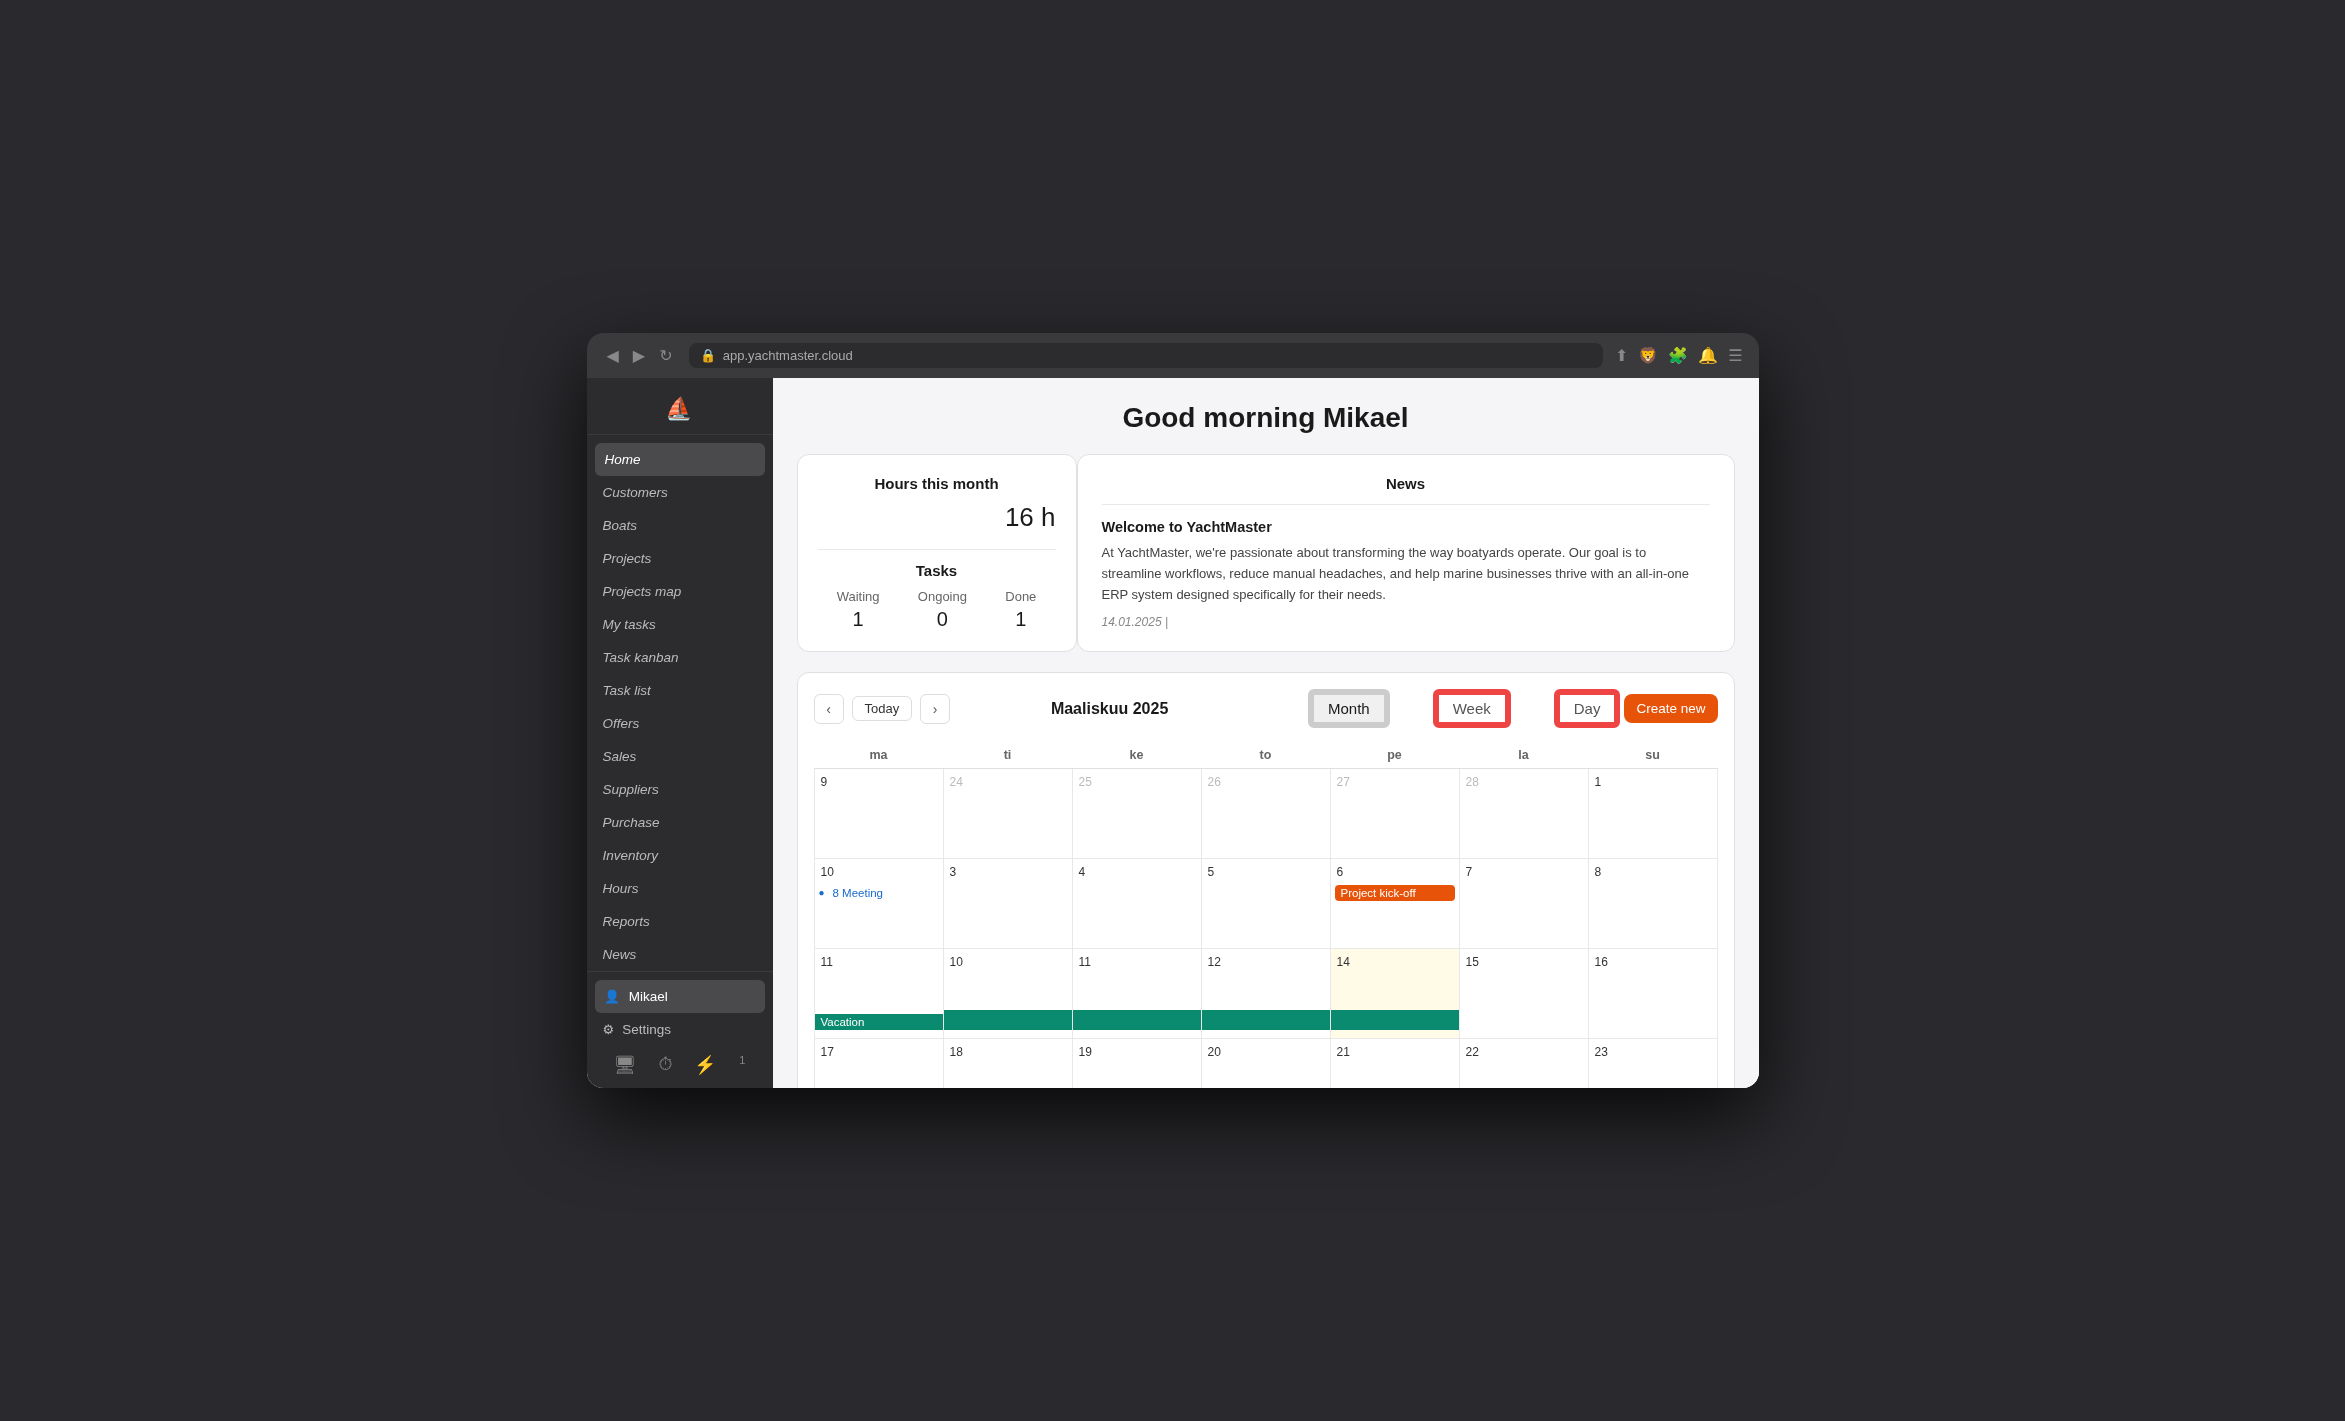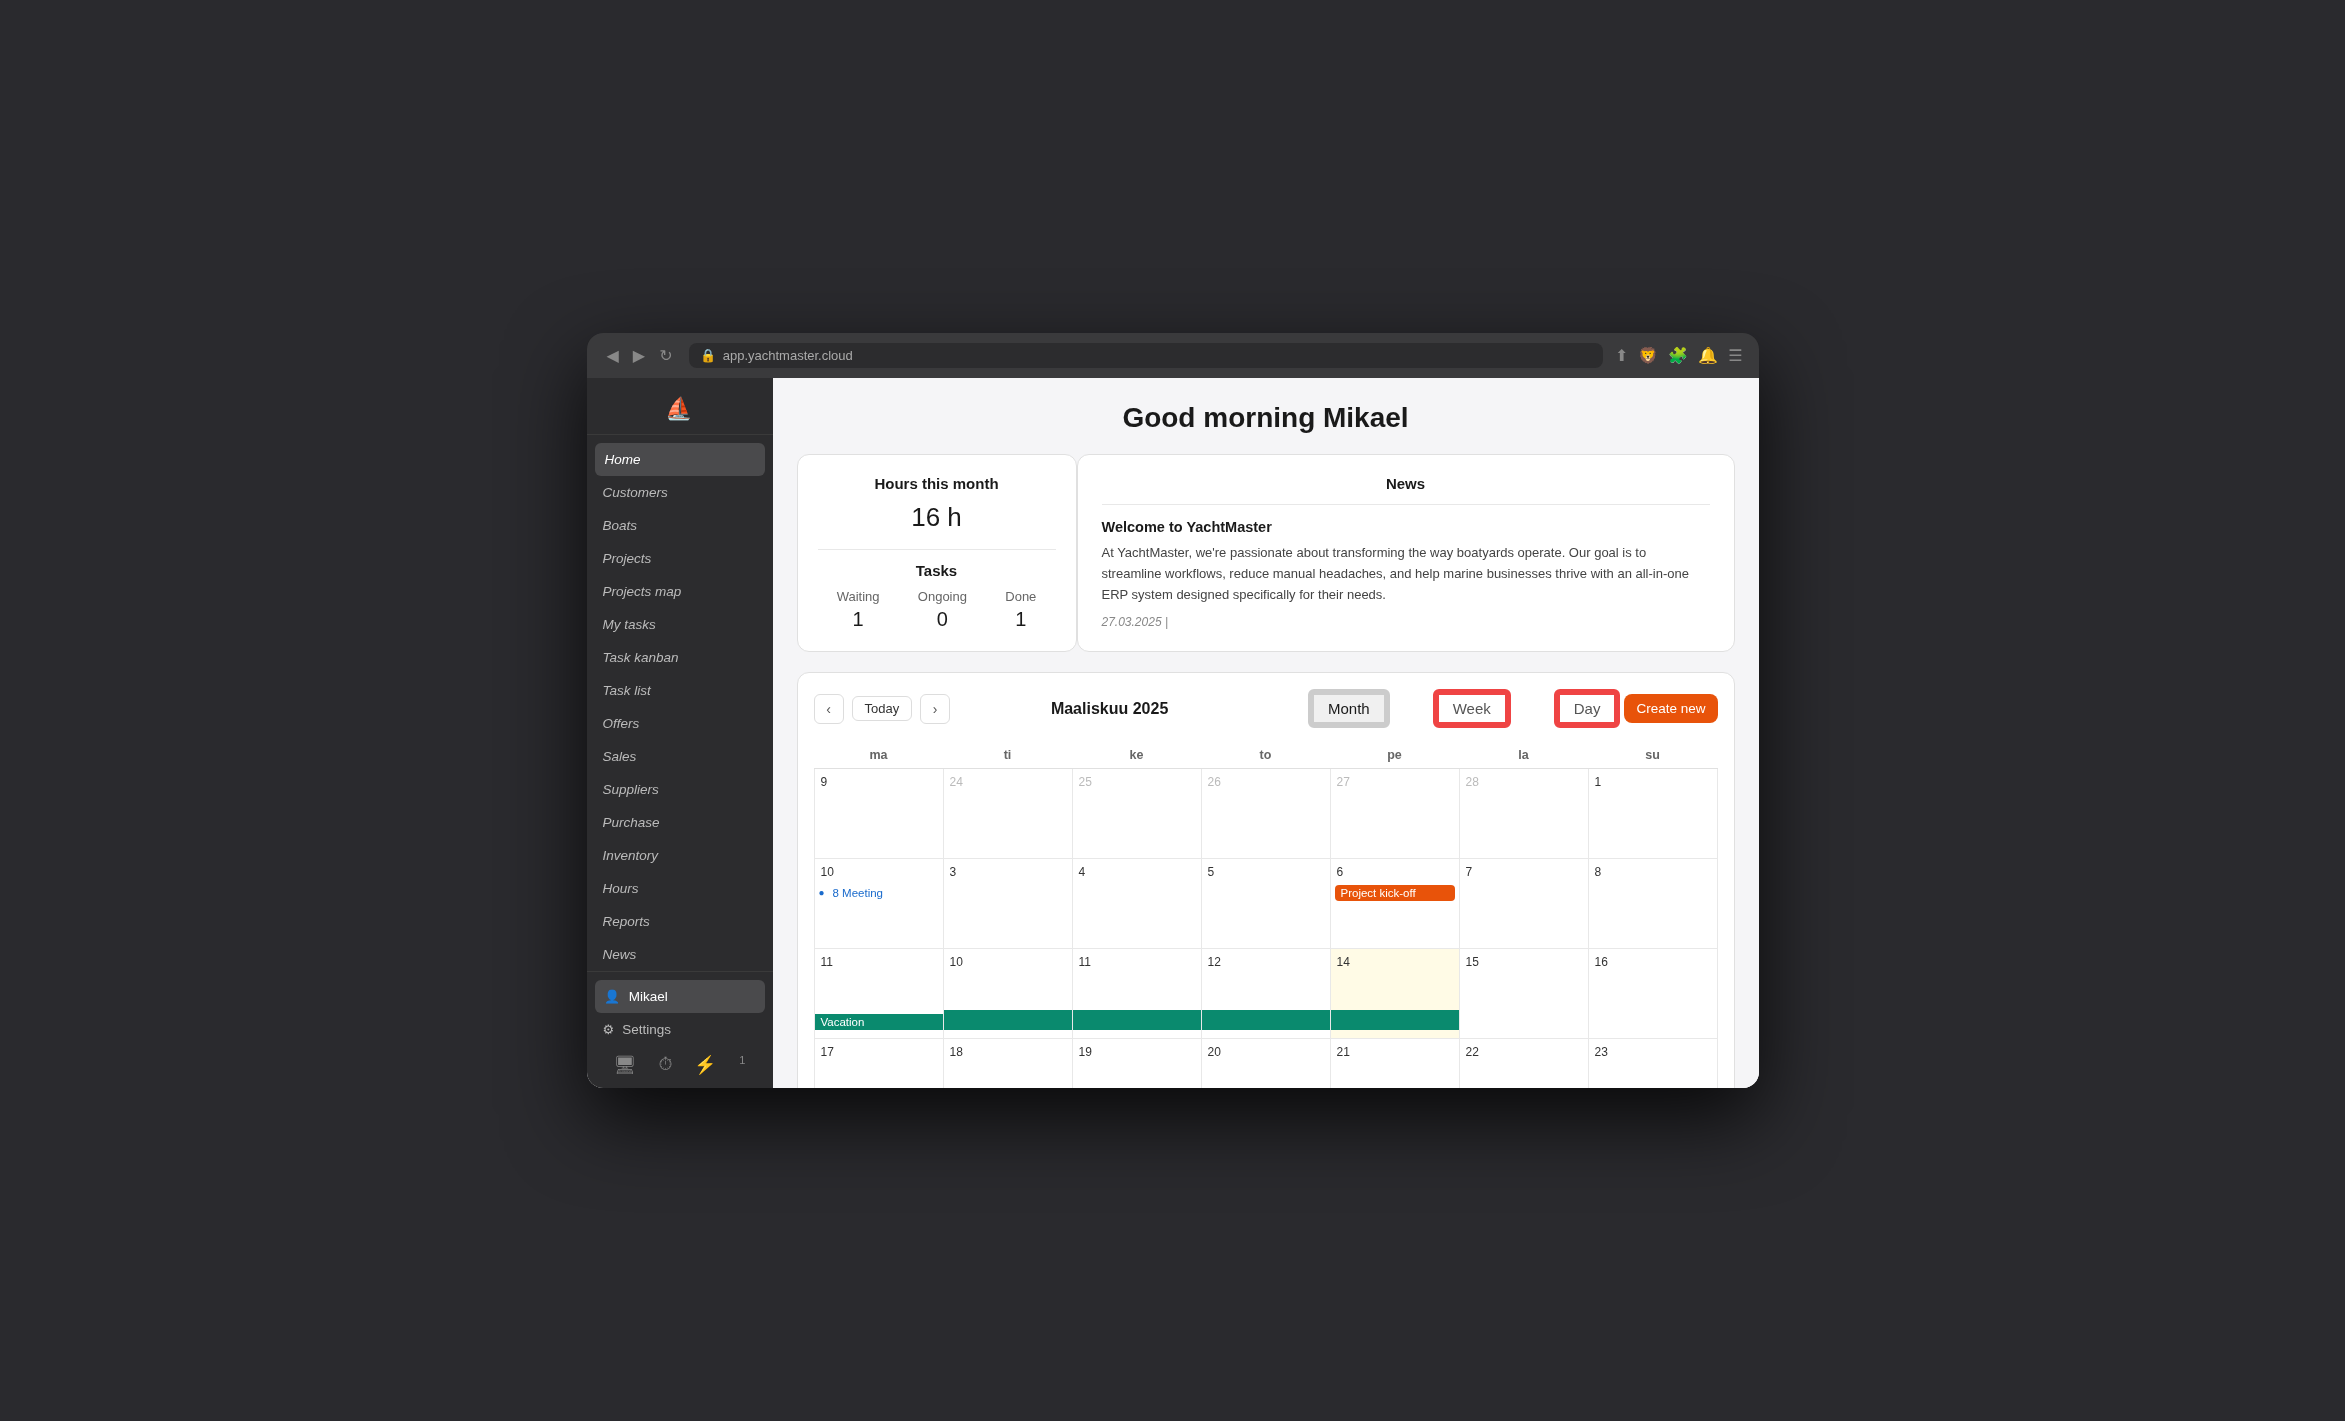--- a/index.html
+++ b/index.html
@@ -153,21 +153,21 @@
     .card-section-title {
       font-size: 15px;
       font-weight: 600;
       color: #1a1a1a;
       text-align: center;
       margin-bottom: 10px;
     }
     .hours-value {
       font-size: 26px;
       color: #1a1a1a;
-      text-align: center;
+      text-align: right;
       margin-bottom: 16px;
     }
     .card-divider {
       border: none;
       border-top: 1px solid #e8e8e8;
       margin: 12px 0;
     }
     .tasks-section { text-align: center; }
     .tasks-row {
       display: flex;
@@ -470,21 +470,21 @@
                 <div class="task-value">1</div>
               </div>
             </div>
           </div>
         </div>
 
         <div class="card news-card">
           <div class="news-title">News</div>
           <div class="news-article-title">Welcome to YachtMaster</div>
           <div class="news-article-body">At YachtMaster, we're passionate about transforming the way boatyards operate. Our goal is to streamline workflows, reduce manual headaches, and help marine businesses thrive with an all-in-one ERP system designed specifically for their needs.</div>
-          <div class="news-date">27.03.2025 |</div>
+          <div class="news-date">14.01.2025 |</div>
         </div>
       </div>
 
       <div class="calendar-card">
         <div class="calendar-header">
           <div class="cal-nav">
             <button class="cal-nav-btn">‹</button>
             <button class="cal-today-btn">Today</button>
             <button class="cal-nav-btn">›</button>
           </div>

